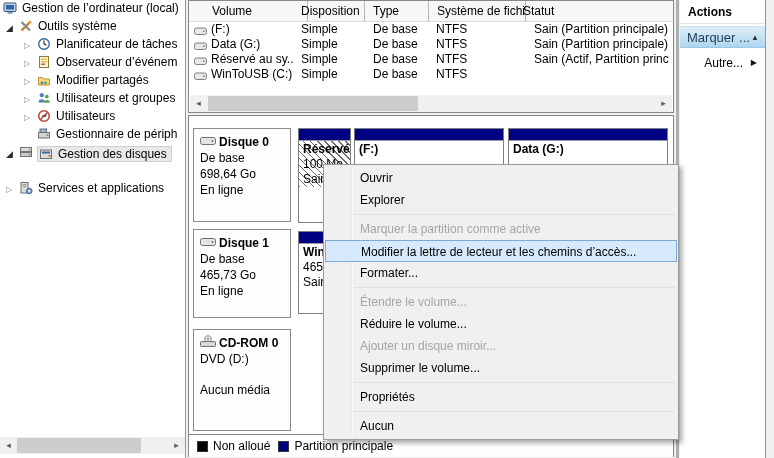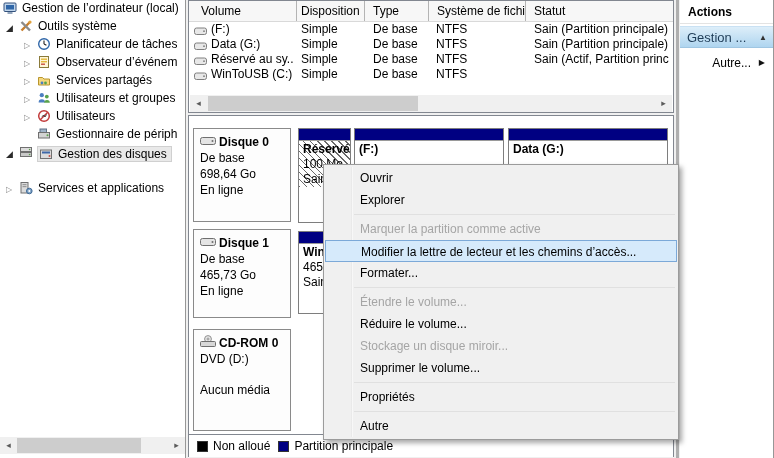--- a/index.html
+++ b/index.html
@@ -37,21 +37,21 @@
   .pbar{height:11px;background:#000082;border-bottom:1px solid #9a9a9a;}
   .pbody{padding:1px 0 0 4px;line-height:15px;white-space:nowrap;overflow:hidden;}
   .pbody .pn{font-weight:bold;}
   .part.sel .pbody{background-image:repeating-linear-gradient(45deg,#6a6a6a 0,#6a6a6a 1px,transparent 1px,transparent 5px);}
   .legend{position:absolute;left:0;right:0;top:318px;height:22px;border-top:1px solid #828790;background:#fff;display:flex;align-items:center;gap:8px;padding-left:8px;}
   .lsq{width:11px;height:11px;display:inline-block;border:1px solid #333;box-sizing:border-box;}
   .litem{display:flex;align-items:center;gap:5px;}
 
   
   .sash{position:absolute;left:676px;top:0;width:3px;height:458px;background:#AFAFAF;}
-  .actions{position:absolute;left:680px;top:0;width:94px;height:458px;background:#fff;box-sizing:border-box;border-right:1px solid #979797;}
+  .actions{position:absolute;left:680px;top:0;width:86px;height:458px;background:#fff;box-sizing:border-box;border-right:1px solid #979797;}
   .atitle{font-weight:bold;padding:5px 0 4px 8px;border-bottom:1px solid #E3E3E3;}
   .aband{position:relative;margin-top:2px;height:22px;line-height:22px;background:linear-gradient(#DDEEF9,#AFD5EF);border-top:1px solid #C9E1F3;border-bottom:1px solid #9FC6E2;color:#1E3C57;font-size:13px;padding-left:7px;box-sizing:border-box;}
   .aband .aup{position:absolute;right:6px;top:0;font-size:8px;color:#333;}
   .asub{position:relative;height:20px;line-height:20px;margin-top:5px;text-align:right;padding-right:22px;}
   .asub .aright{position:absolute;right:8px;top:0;font-size:8px;color:#111;}
 
   
   .ctx{position:absolute;left:323px;top:164px;width:356px;background:#F0F0F0;border:1px solid #9B9B9B;box-sizing:border-box;padding:2px 0;box-shadow:3px 3px 5px rgba(0,0,0,0.35);z-index:50;}
   .ctx .gutter{position:absolute;left:27px;top:2px;bottom:2px;width:2px;background:linear-gradient(to right,#E2E2E2,#FFFFFF);}
   .mi{position:relative;height:22px;line-height:22px;padding-left:36px;white-space:nowrap;overflow:hidden;}
@@ -115,21 +115,21 @@
 
     <div class="trow" style="top:73px;padding-left:24px">
       <span class="texp">▷</span>
       <span class="tico">
         <svg width="14" height="14">
             <path d="M1.5 4.5 h4 l1.5 1.5 h5.5 v6 h-11 z" fill="#F5D87E" stroke="#B9962E"></path>
             <circle cx="5" cy="10" r="1.4" fill="#4C7FC0"></circle>
             <circle cx="8.5" cy="10" r="1.4" fill="#59A24B"></circle>
           </svg>
       </span>
-      <span class="tlbl">Services partagés</span>
+      <span class="tlbl">Modifier partagés</span>
     </div>
 
     <div class="trow" style="top:91px;padding-left:24px">
       <span class="texp">▷</span>
       <span class="tico">
         <svg width="14" height="14">
             <circle cx="4.8" cy="4.2" r="2.1" fill="#4C7FC0"></circle>
             <path d="M1.6 11.5 a3.2 3.2 0 0 1 6.4 0 z" fill="#4C7FC0"></path>
             <circle cx="9.8" cy="5.6" r="1.9" fill="#59A24B"></circle>
             <path d="M7.2 11.8 a2.8 2.8 0 0 1 5.6 0 z" fill="#59A24B"></path>
@@ -203,25 +203,25 @@
 
     <div class="hscroll" style="left:0;top:437px;width:185px;">
       <span class="sarr l">◂</span>
       <span class="sthumb" style="left:17px;width:124px"></span>
       <span class="sarr r">▸</span>
     </div>
   </aside>
 
   <section class="volbox">
     <div class="vhead">
-      <div class="vh" style="left:4px;width:104px">Volume</div>
+      <div class="vh" style="left:15px;width:104px">Volume</div>
       <div class="vh" style="left:104px;width:72px">Disposition</div>
       <div class="vh" style="left:176px;width:64px">Type</div>
       <div class="vh" style="left:240px;width:97px">Système de fichiers</div>
-      <div class="vh" style="left:337px;width:149px;border-right:none">Statut</div>
+      <div class="vh" style="left:326px;width:149px;border-right:none">Statut</div>
     </div>
 
     <div class="vr" style="top:21px">
       <span class="vico"><svg width="13" height="9">
             <rect x="0.5" y="1" width="12" height="6.5" rx="2" fill="#E8E8E8" stroke="#7F7F7F"></rect>
             <circle cx="10" cy="4.2" r="0.9" fill="#7F7F7F"></circle>
           </svg></span>
       <span class="vc" style="left:22px;width:82px">(F:)</span>
       <span class="vc" style="left:112px;width:60px">Simple</span>
       <span class="vc" style="left:184px;width:55px">De base</span>
@@ -348,41 +348,41 @@
         <span>Partition principale</span>
       </span>
     </div>
   </section>
 
   <div class="sash"></div>
 
   <aside class="actions">
     <div class="atitle">Actions</div>
     <div class="aband">
-      <span>Gestion ...</span>
+      <span>Marquer ...</span>
       <span class="aup">▲</span>
     </div>
     <div class="asub">
       <span>Autre...</span>
       <span class="aright">▶</span>
     </div>
   </aside>
 
   <div class="ctx">
     <div class="gutter"></div>
     <div class="mi">Ouvrir</div>
     <div class="mi">Explorer</div>
     <div class="msep"></div>
     <div class="mi dis">Marquer la partition comme active</div>
     <div class="mi hl">Modifier la lettre de lecteur et les chemins d’accès...</div>
     <div class="mi">Formater...</div>
     <div class="msep"></div>
     <div class="mi dis">Étendre le volume...</div>
     <div class="mi">Réduire le volume...</div>
-    <div class="mi dis">Stockage un disque miroir...</div>
+    <div class="mi dis">Ajouter un disque miroir...</div>
     <div class="mi">Supprimer le volume...</div>
     <div class="msep"></div>
     <div class="mi">Propriétés</div>
     <div class="msep"></div>
-    <div class="mi">Autre</div>
+    <div class="mi">Aucun</div>
   </div>
 
 </div>
 
 </body></html>

